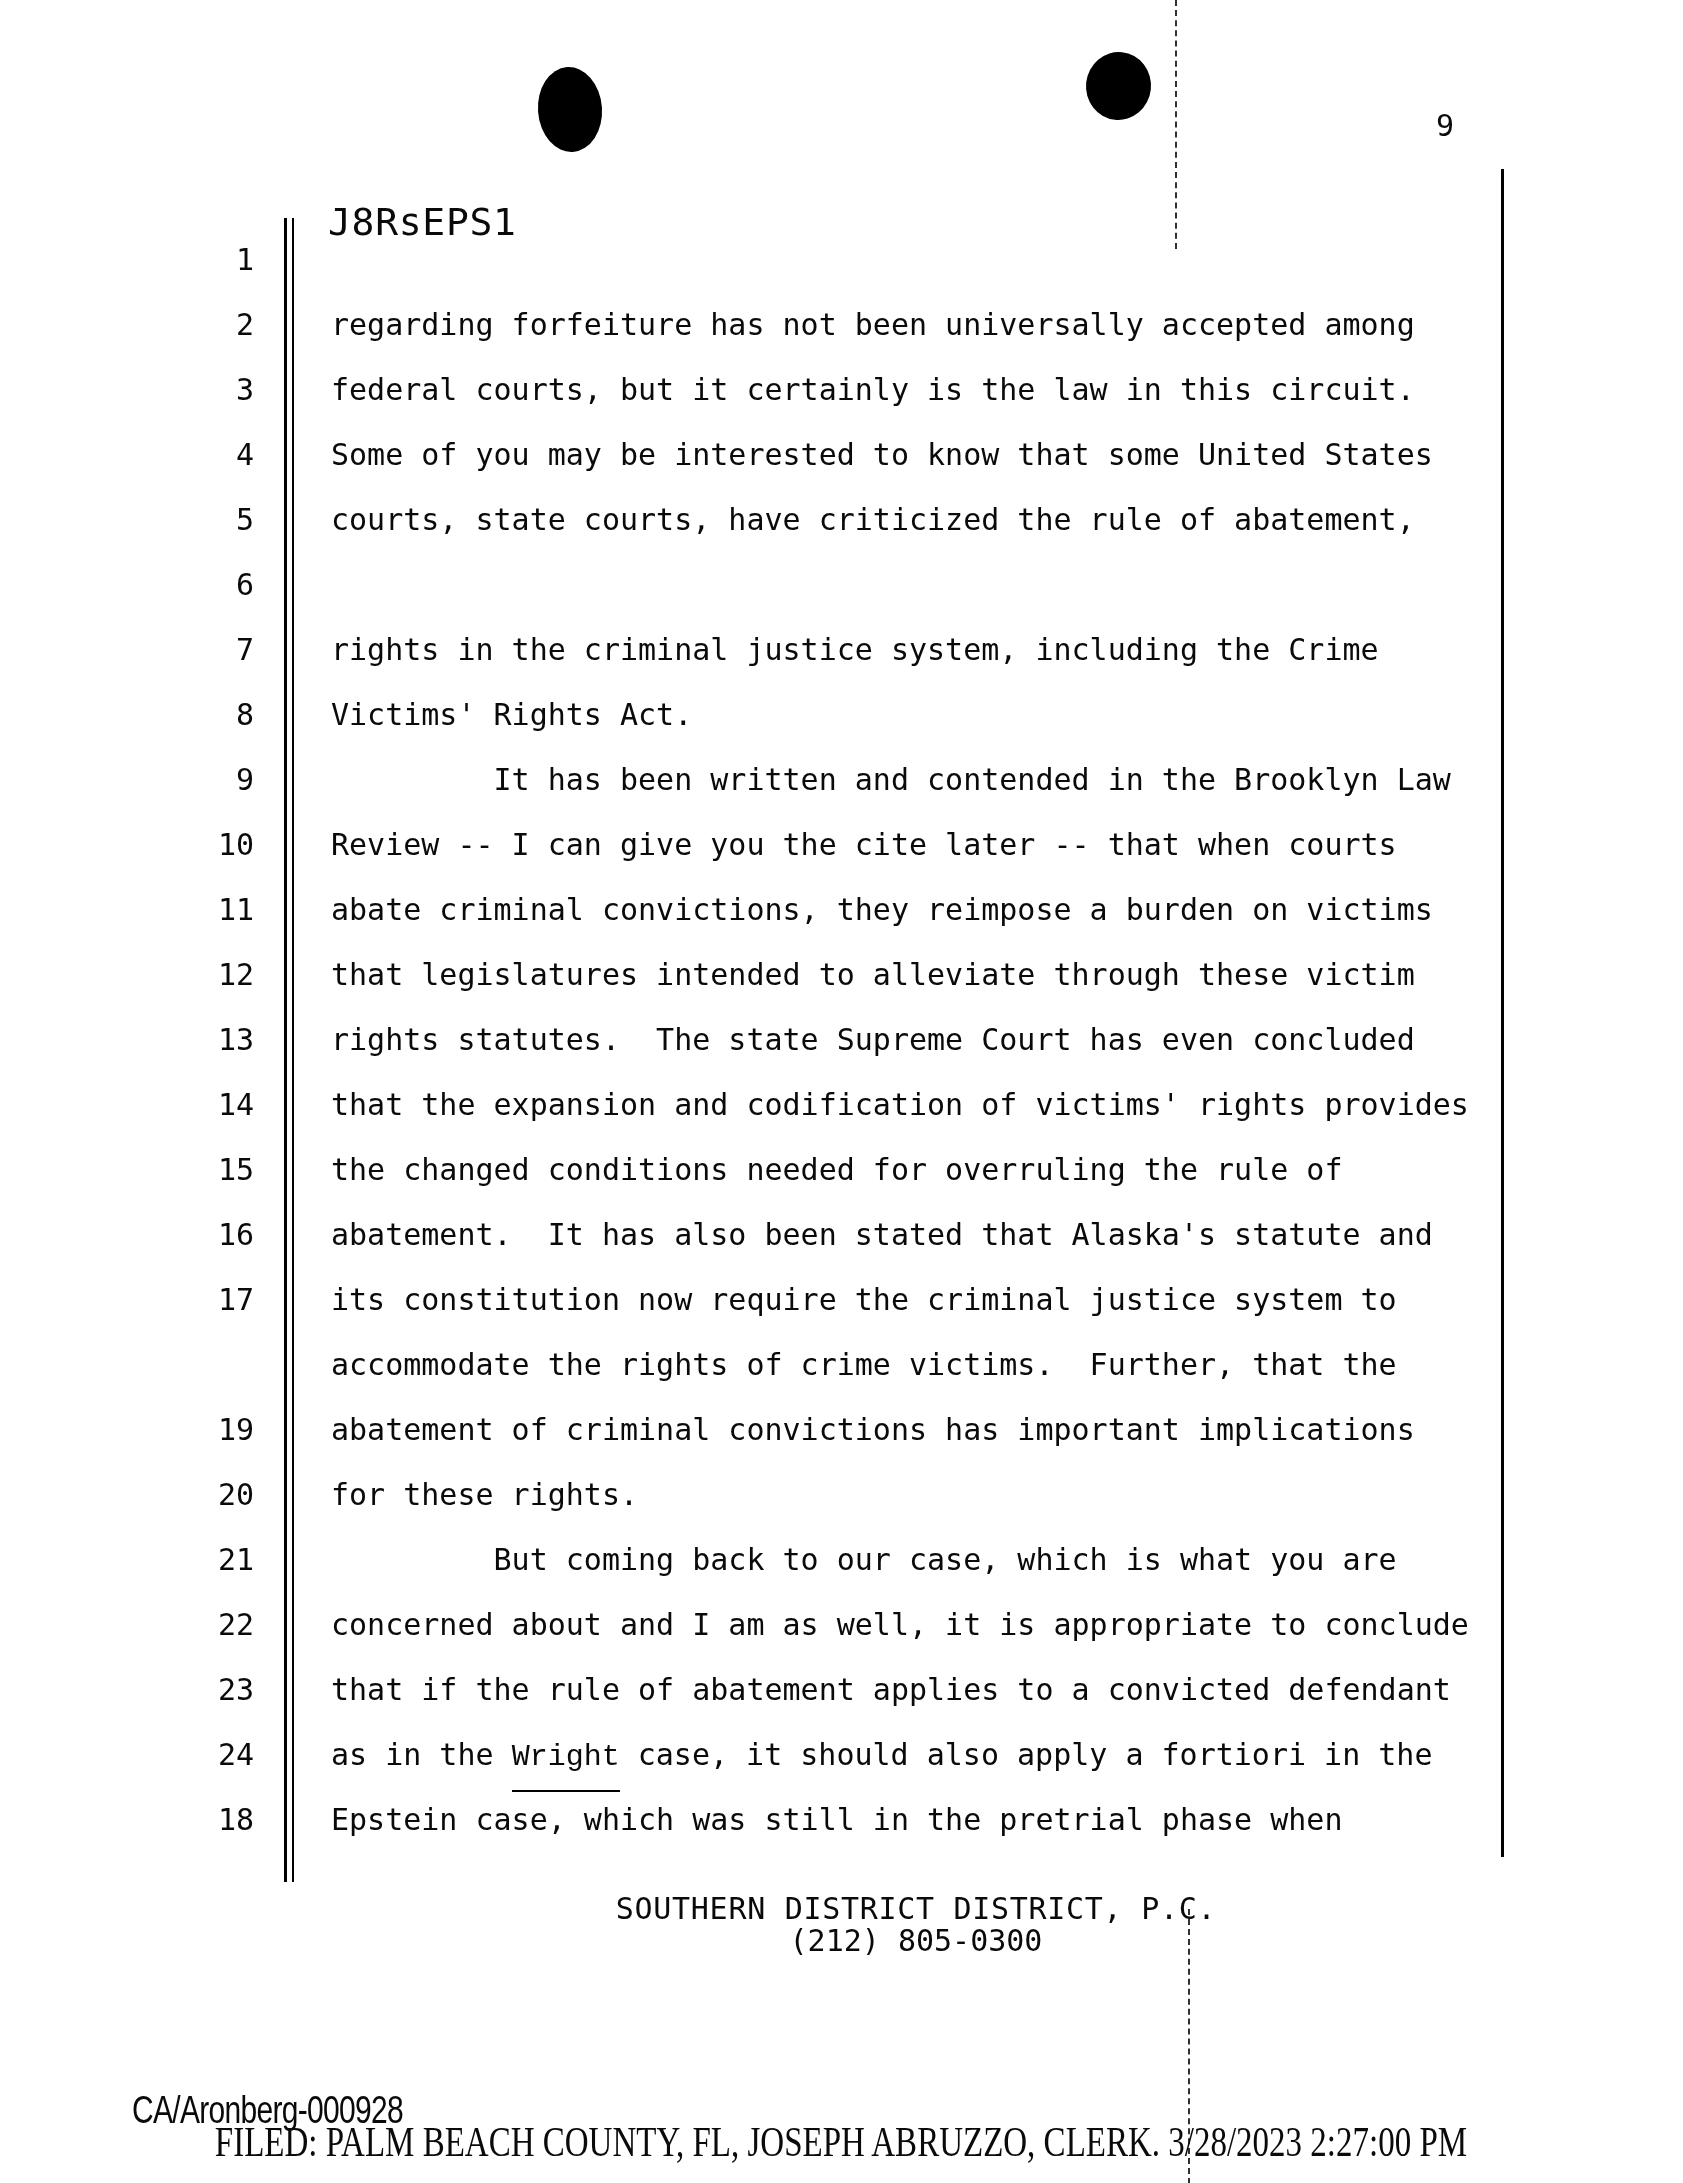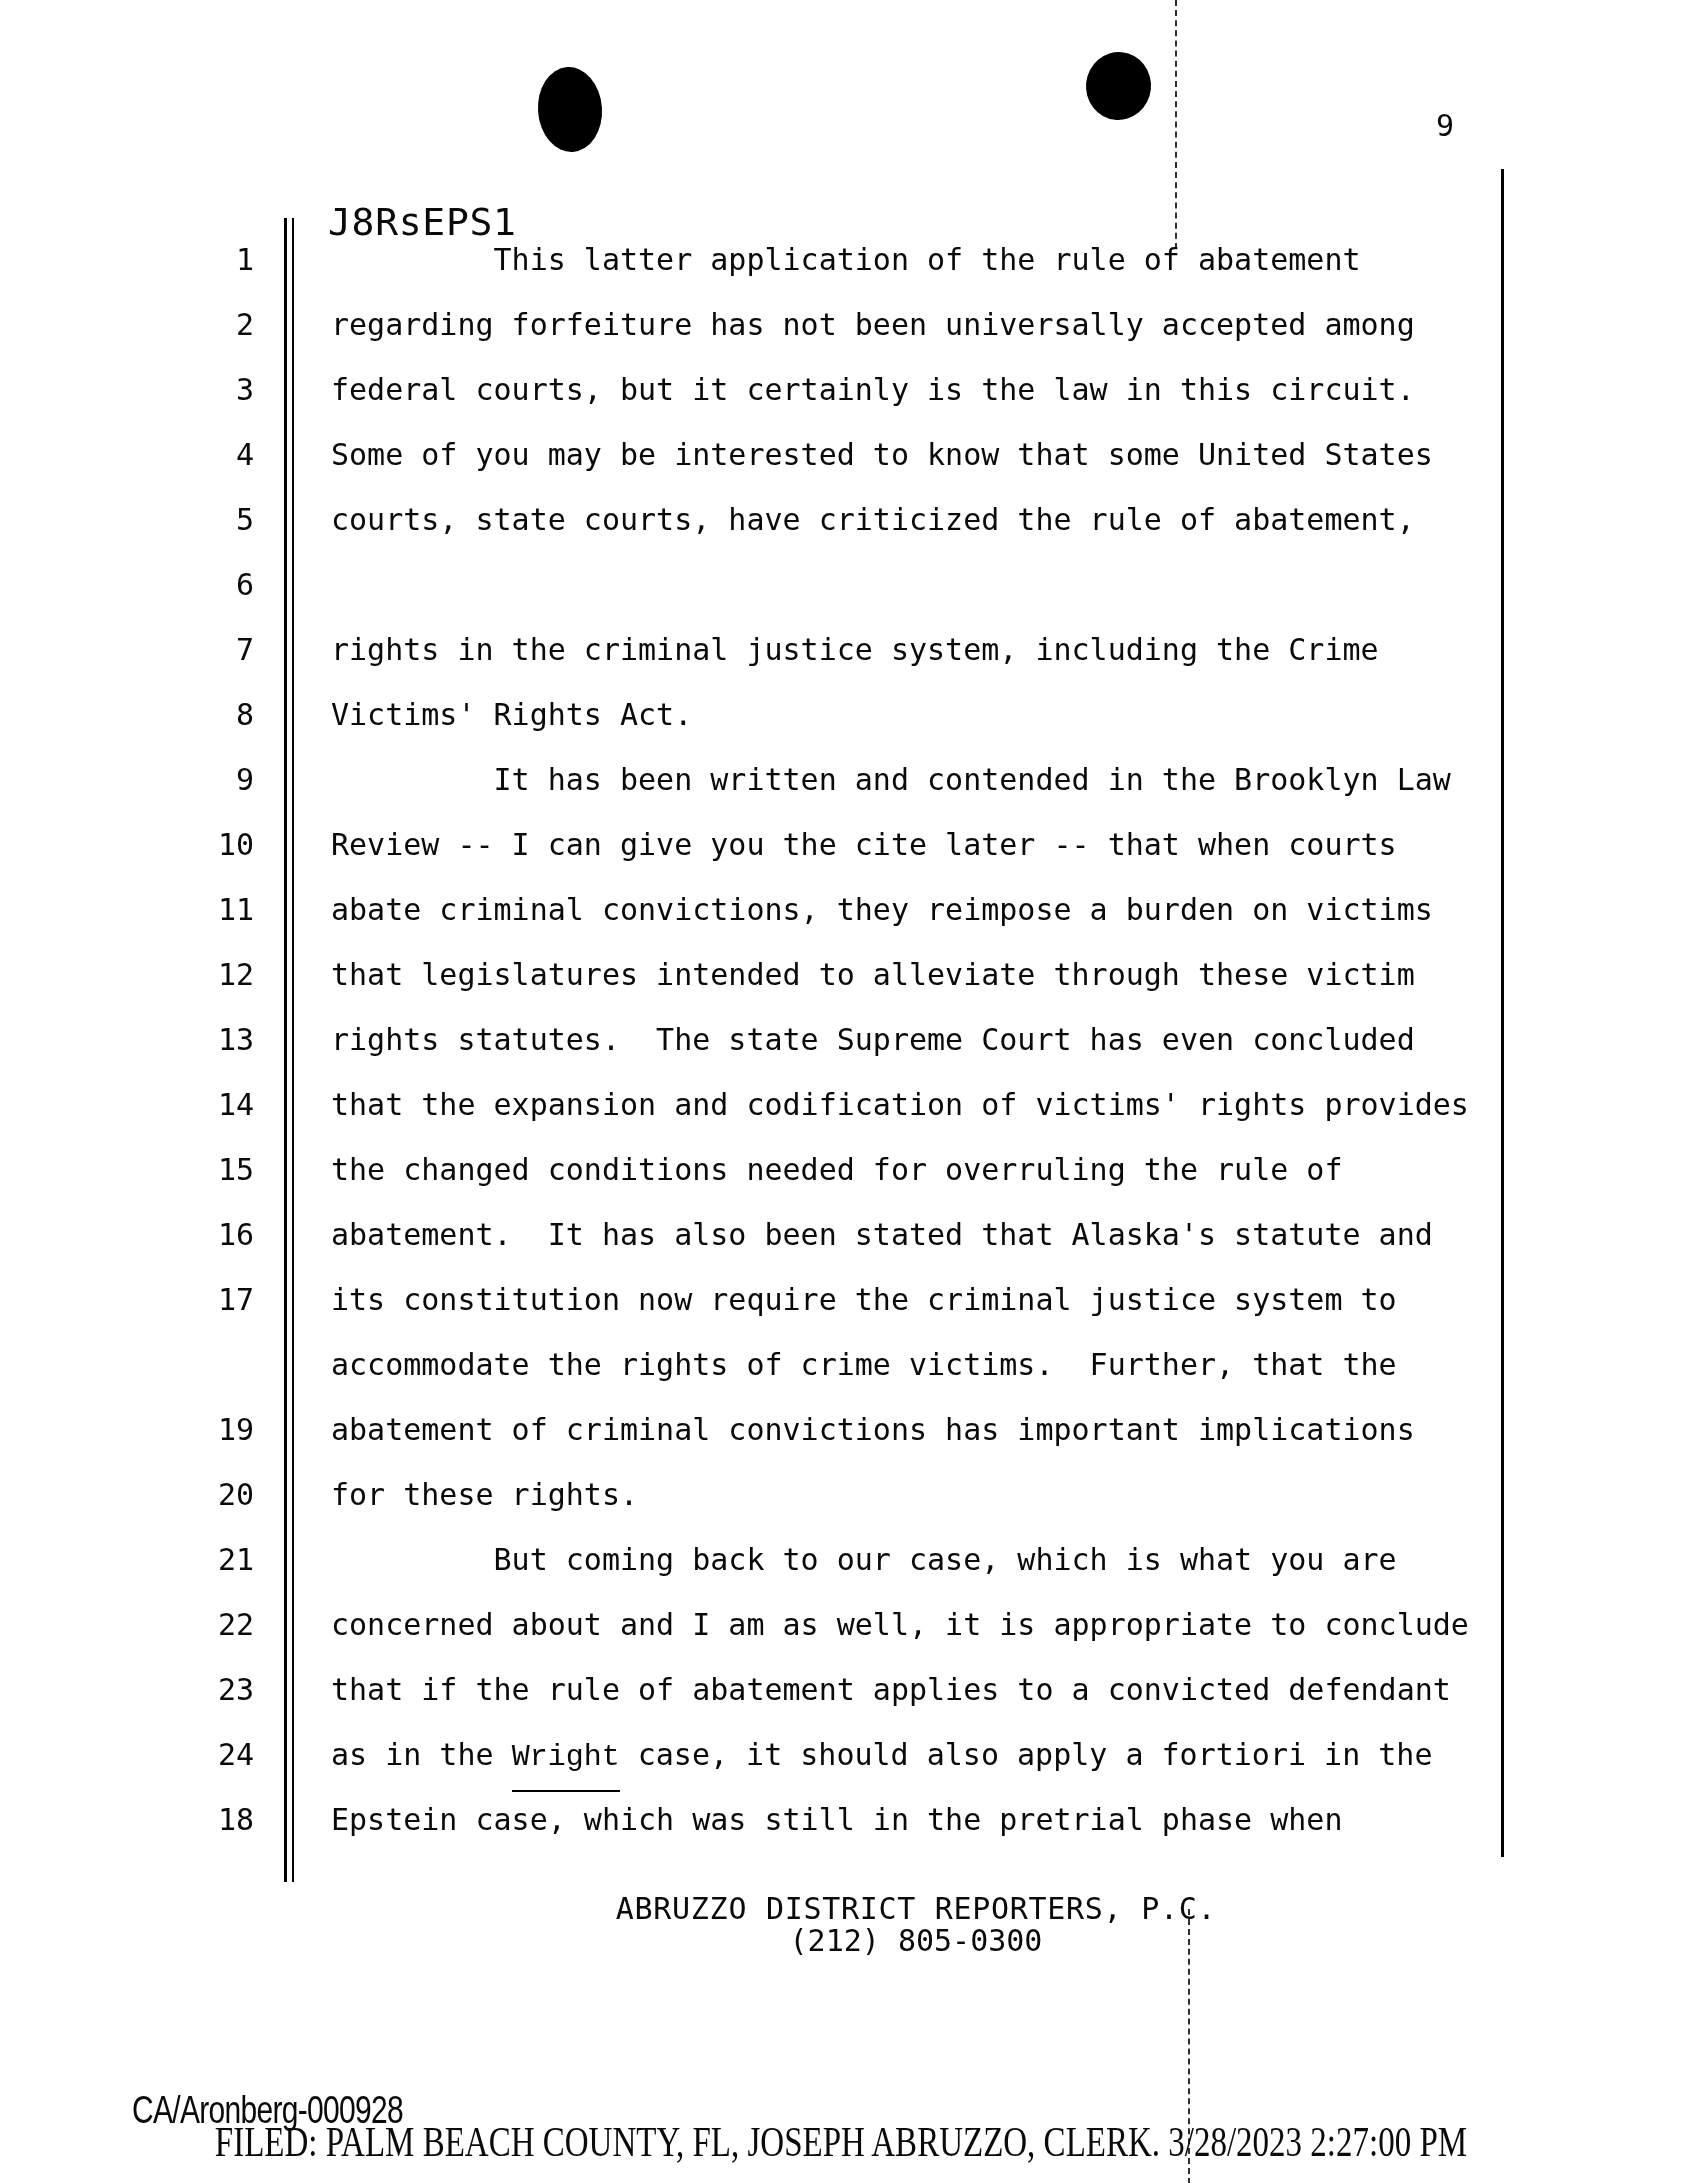--- a/index.html
+++ b/index.html
@@ -137,21 +137,21 @@
   <div class="dash dash-top"></div>
   <div class="dash dash-bottom"></div>
 
   <div class="pagenum">9</div>
   <div class="transcript-id">J8RsEPS1</div>
 
   <div class="rule-left"></div>
   <div class="rule-right"></div>
 
   <div class="lines" id="lines">
-      <div class="trow"><span class="lnum">1</span><span class="ltext"><span>         This latter application of the rule of abatement</span></span></div>
+      <div class="trow"><span class="lnum">1</span></div>
       <div class="trow"><span class="lnum">2</span><span class="ltext"><span>regarding forfeiture has not been universally accepted among</span></span></div>
       <div class="trow"><span class="lnum">3</span><span class="ltext"><span>federal courts, but it certainly is the law in this circuit.</span></span></div>
       <div class="trow"><span class="lnum">4</span><span class="ltext"><span>Some of you may be interested to know that some United States</span></span></div>
       <div class="trow"><span class="lnum">5</span><span class="ltext"><span>courts, state courts, have criticized the rule of abatement,</span></span></div>
       <div class="trow"><span class="lnum">6</span></div>
       <div class="trow"><span class="lnum">7</span><span class="ltext"><span>rights in the criminal justice system, including the Crime</span></span></div>
       <div class="trow"><span class="lnum">8</span><span class="ltext"><span>Victims' Rights Act.</span></span></div>
       <div class="trow"><span class="lnum">9</span><span class="ltext"><span>         It has been written and contended in the Brooklyn Law</span></span></div>
       <div class="trow"><span class="lnum">10</span><span class="ltext"><span>Review -- I can give you the cite later -- that when courts</span></span></div>
       <div class="trow"><span class="lnum">11</span><span class="ltext"><span>abate criminal convictions, they reimpose a burden on victims</span></span></div>
@@ -164,20 +164,20 @@
       <div class="trow"><span class="ltext"><span>accommodate the rights of crime victims.  Further, that the</span></span></div>
       <div class="trow"><span class="lnum">19</span><span class="ltext"><span>abatement of criminal convictions has important implications</span></span></div>
       <div class="trow"><span class="lnum">20</span><span class="ltext"><span>for these rights.</span></span></div>
       <div class="trow"><span class="lnum">21</span><span class="ltext"><span>         But coming back to our case, which is what you are</span></span></div>
       <div class="trow"><span class="lnum">22</span><span class="ltext"><span>concerned about and I am as well, it is appropriate to conclude</span></span></div>
       <div class="trow"><span class="lnum">23</span><span class="ltext"><span>that if the rule of abatement applies to a convicted defendant</span></span></div>
       <div class="trow"><span class="lnum">24</span><span class="ltext"><span>as in the </span><span class="seg-underline">Wright</span><span> case, it should also apply </span><span class="seg-italic">a fortiori</span><span> in the</span></span></div>
       <div class="trow"><span class="lnum">18</span><span class="ltext"><span>Epstein case, which was still in the pretrial phase when</span></span></div>
     </div>
 
-  <div class="footer-org">ABRUZZO DISTRICT REPORTERS, P.C.</div>
+  <div class="footer-org">SOUTHERN DISTRICT DISTRICT, P.C.</div>
   <div class="footer-phone">(212) 805-0300</div>
 
   <div class="bates">CA/Aronberg-000928</div>
   <div class="filed">FILED: PALM BEACH COUNTY, FL, JOSEPH ABRUZZO, CLERK. 3/28/2023 2:27:00 PM</div>
 
 </div>
 
 
 </body></html>

